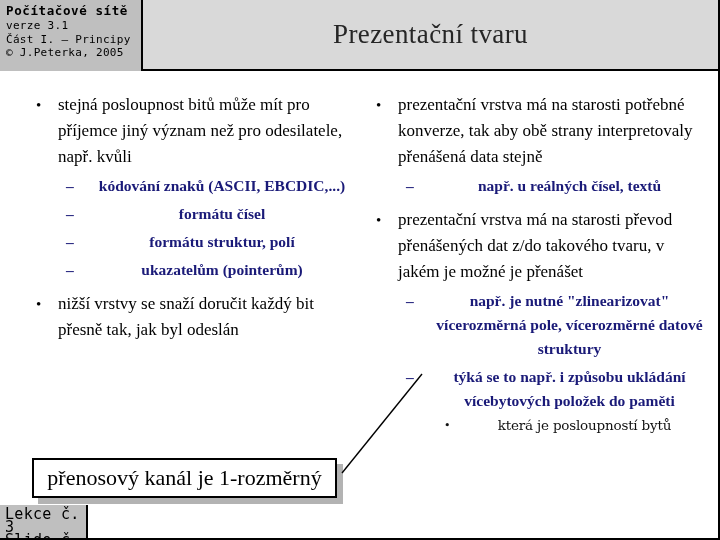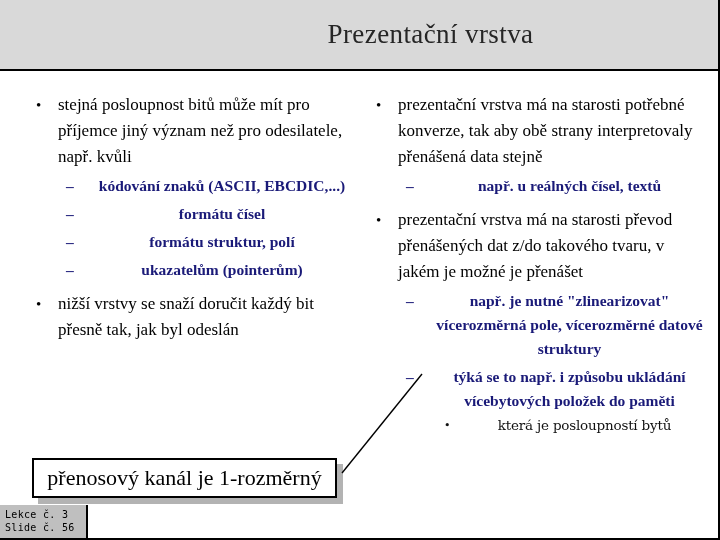--- a/index.html
+++ b/index.html
@@ -189,33 +189,39 @@
     position: absolute;
     left: 0;
     top: 505px;
     width: 88px;
     height: 33px;
     background: #bfbfbf;
     border-right: 2px solid #000000;
     box-sizing: border-box;
     padding: 3px 0 0 5px;
     font-family: "DejaVu Sans Mono", monospace;
-    font-size: 10px;
+    font-size: 15px;
     line-height: 13px;
     color: #000000;
     letter-spacing: 0.3px;
   }
 </style>
 </head>
 <body>
 
 <div id="slide">
 
   <div id="title-bar">
-    <div id="slide-title">Prezentační vrstva</div>
+    <div id="course-block">
+      <div class="line1">Počítačové sítě</div>
+      <div>verze 3.1</div>
+      <div>Část I. – Principy</div>
+      <div>© J.Peterka, 2005</div>
+    </div>
+    <div id="slide-title">Prezentační tvaru</div>
   </div>
 
   <div id="left-column" class="column">
     <ul class="lvl1">
       <li class="b1">
         <span class="bt"></span><span>stejná posloupnost bitů může mít pro příjemce jiný význam než pro odesilatele, např. kvůli</span>
         <ul class="lvl2">
           <li class="b2">
             <span class="bt"></span><span>kódování znaků (ASCII, EBCDIC,...)</span>
           </li>

